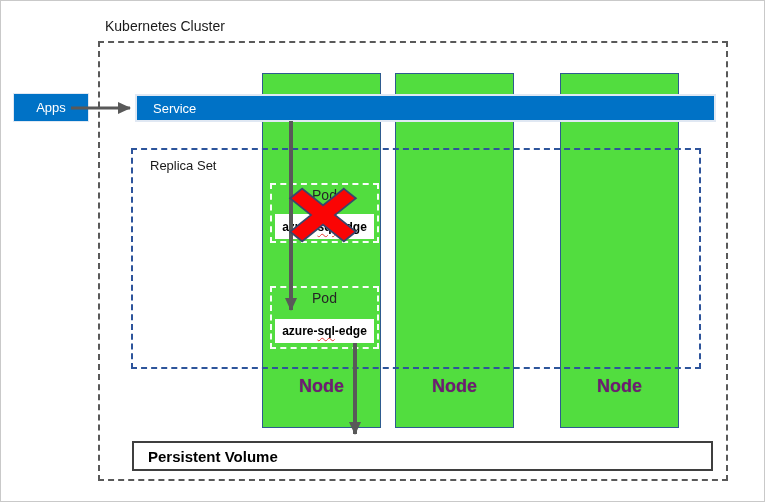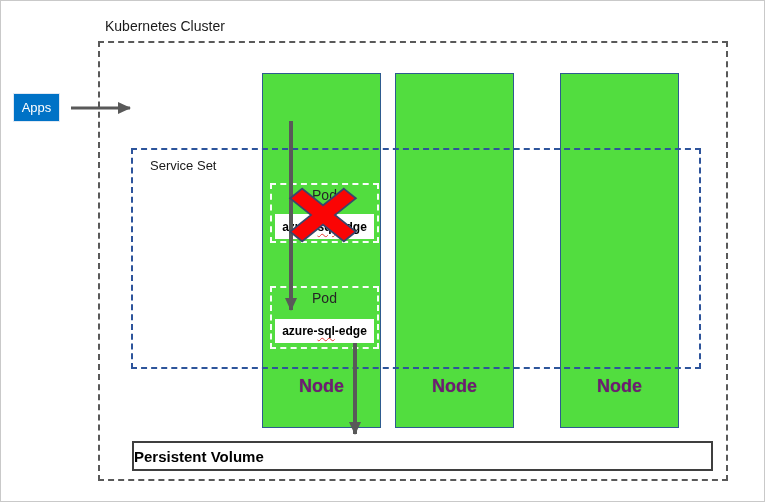--- a/index.html
+++ b/index.html
@@ -41,21 +41,21 @@
   .replica-label{
     position:absolute;left:17px;top:8px;font-size:13px;color:#1a1a1a;
   }
   .service{
     position:absolute;left:136px;top:95px;width:577px;height:24px;box-sizing:border-box;
     background:var(--accent-blue);box-shadow:0 0 0 2px #e0e8f3;z-index:5;
     display:flex;align-items:center;
   }
   .service span{color:#fff;font-size:13px;padding-left:16px;}
   .apps{
-    position:absolute;left:13px;top:93px;width:45px;height:27px;box-sizing:border-box;
+    position:absolute;left:13px;top:93px;width:74px;height:27px;box-sizing:border-box;
     background:var(--accent-blue);box-shadow:0 0 0 1px #e0e8f3;z-index:5;
     display:flex;align-items:center;justify-content:center;
   }
   .apps span{color:#fff;font-size:13px;}
   .pod{
     position:absolute;left:269px;width:109px;box-sizing:border-box;
     border:2px dashed rgba(255,255,255,.97);z-index:3;
   }
   .pod1{top:182px;height:60px;}
   .pod2{top:285px;height:63px;}
@@ -72,21 +72,21 @@
   .pod2 .chip{top:31px;height:24px;}
   .sq{
     text-decoration:underline wavy #e23a2e;
     text-decoration-thickness:1px;text-underline-offset:2px;
   }
   .pv{
     position:absolute;left:131px;top:440px;width:581px;height:30px;box-sizing:border-box;
     background:#fff;border:2px solid #3f3f3f;z-index:4;
     display:flex;align-items:center;
   }
-  .pv span{font-size:15px;font-weight:bold;color:#000;}
+  .pv span{font-size:15px;font-weight:bold;color:#000;padding-left:14px;}
   .overlay{
     position:absolute;left:0;top:0;width:765px;height:502px;z-index:7;pointer-events:none;
   }
   .overlay line{stroke:var(--arrow-gray);}
   .overlay .ah{fill:var(--arrow-gray);}
   .overlay .fail-x{fill:var(--fail-red);stroke:var(--fail-outline);stroke-width:2;stroke-linejoin:miter;}
 </style>
 </head>
 <body>
 
@@ -99,23 +99,26 @@
     <div class="node-label">Node</div>
   </div>
   <div class="node node2">
     <div class="node-label">Node</div>
   </div>
   <div class="node node3">
     <div class="node-label">Node</div>
   </div>
 
   <div class="replica">
-    <div class="replica-label">Service Set</div>
+    <div class="replica-label">Replica Set</div>
   </div>
 
+  <div class="service">
+    <span>Service</span>
+  </div>
 
   <div class="apps">
     <span>Apps</span>
   </div>
 
   <div class="pod pod1">
     <div class="pod-label">Pod</div>
     <div class="chip">
         <span>azure-</span>
         <span class="sq">sql</span>

